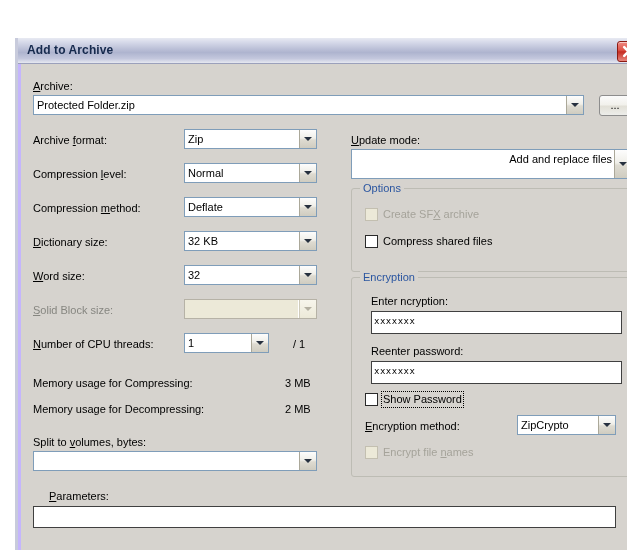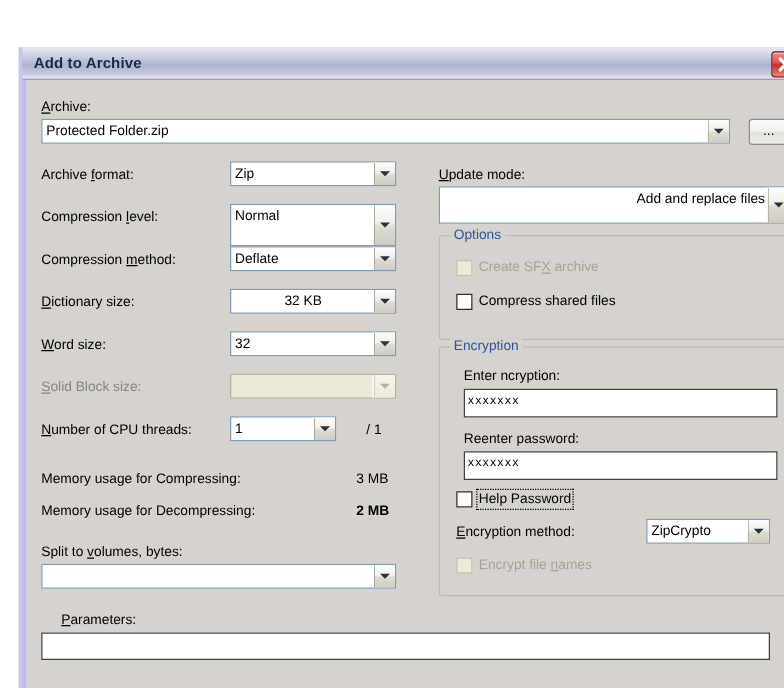--- a/index.html
+++ b/index.html
@@ -264,37 +264,37 @@
       Archive <u>f</u>ormat:
     </div>
     <div class="combo" style="left:163px; top:65px; width:133px; height:20px;">
       <div class="ctext">Zip</div>
       <div class="carrow"></div>
     </div>
 
     <div class="lbl" style="left:12px; top:104px;">
       Compression <u>l</u>evel:
     </div>
-    <div class="combo" style="left:163px; top:99px; width:133px; height:34px;">
+    <div class="combo" style="left:163px; top:99px; width:133px; height:20px;">
       <div class="ctext">Normal</div>
       <div class="carrow"></div>
     </div>
 
     <div class="lbl" style="left:12px; top:138px;">
       Compression <u>m</u>ethod:
     </div>
     <div class="combo" style="left:163px; top:133px; width:133px; height:20px;">
       <div class="ctext">Deflate</div>
       <div class="carrow"></div>
     </div>
 
     <div class="lbl" style="left:12px; top:172px;">
       <u>D</u>ictionary size:
     </div>
-    <div class="combo" style="left:163px; top:167px; width:133px; height:20px;text-align:center;">
+    <div class="combo" style="left:163px; top:167px; width:133px; height:20px;">
       <div class="ctext">32 KB</div>
       <div class="carrow"></div>
     </div>
 
     <div class="lbl" style="left:12px; top:206px;">
       <u>W</u>ord size:
     </div>
     <div class="combo" style="left:163px; top:201px; width:133px; height:20px;">
       <div class="ctext">32</div>
       <div class="carrow"></div>
@@ -314,21 +314,21 @@
     <div class="combo" style="left:163px; top:269px; width:85px; height:20px;">
       <div class="ctext">1</div>
       <div class="carrow"></div>
     </div>
     <div class="value" style="left:272px; top:274px;">/ 1</div>
 
     <div class="lbl" style="left:12px; top:313px;">Memory usage for Compressing:</div>
     <div class="value" style="left:264px; top:313px;">3 MB</div>
 
     <div class="lbl" style="left:12px; top:339px;">Memory usage for Decompressing:</div>
-    <div class="value" style="left:264px; top:339px;font-weight:bold;">2 MB</div>
+    <div class="value" style="left:264px; top:339px;">2 MB</div>
 
     <div class="lbl" style="left:12px; top:372px;text-align:right;">
       Split to <u>v</u>olumes, bytes:
     </div>
     <div class="combo" style="left:12px; top:387px; width:284px; height:20px;">
       <div class="ctext"></div>
       <div class="carrow"></div>
     </div>
 
     <div class="lbl" style="left:12px; top:426px;padding-left:16px;">
@@ -362,21 +362,21 @@
       <div class="gtitle">Encryption</div>
 
       <div class="lbl" style="left:19px; top:17px;">Enter ncryption:</div>
       <div class="field pwd" style="left:19px; top:33px; width:251px; height:23px;">xxxxxxx</div>
 
       <div class="lbl" style="left:19px; top:67px;">Reenter password:</div>
       <div class="field pwd" style="left:19px; top:83px; width:251px; height:23px;">xxxxxxx</div>
 
       <div class="cb" style="left:13px; top:115px;">
         <div class="box"></div>
-        <div class="cblabel focus">Help Password</div>
+        <div class="cblabel focus">Show Password</div>
       </div>
 
       <div class="lbl" style="left:13px; top:142px;">
         <u>E</u>ncryption method:
       </div>
       <div class="combo" style="left:165px; top:137px; width:99px; height:20px;">
         <div class="ctext">ZipCrypto</div>
         <div class="carrow"></div>
       </div>
 

